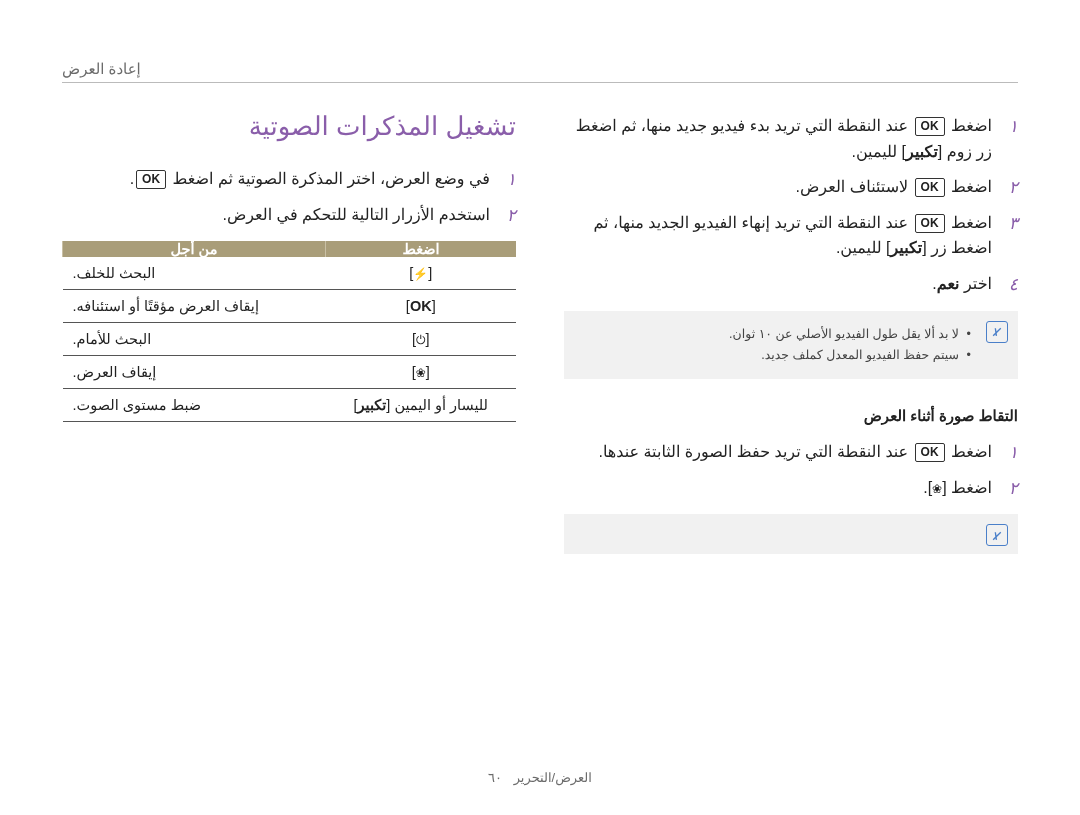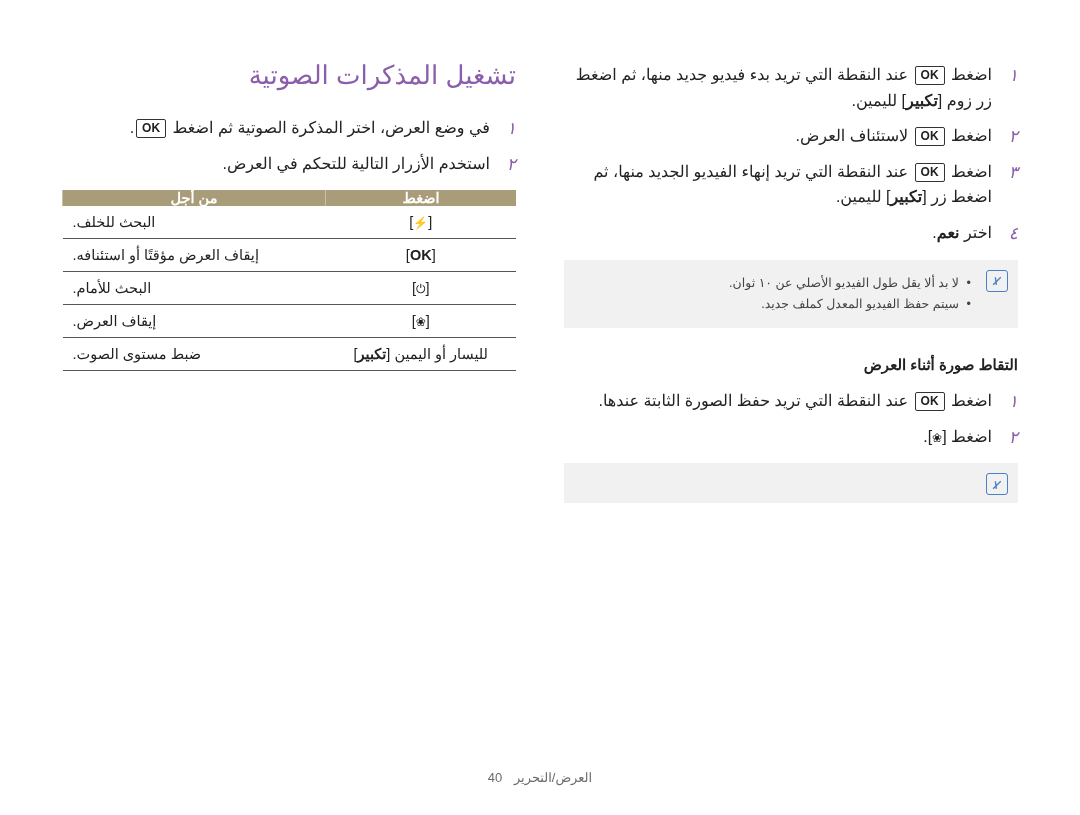--- a/index.html
+++ b/index.html
@@ -181,20 +181,21 @@
     text-align:center;
     font-size:13px;
     color:#6b6b6b;
   }
   .footer .pn{margin-right:8px;}
 </style>
 </head>
 <body>
 
 <div class="page">
+  <div class="header-line">إعادة العرض</div>
 
   <div class="cols">
 
     <div class="col col-right">
       <ol class="num">
         <li>اضغط <span class="btn wide">OK</span> عند النقطة التي تريد بدء فيديو جديد منها، ثم اضغط زر زوم [<b>تكبير</b>] لليمين.</li>
         <li>اضغط <span class="btn wide">OK</span> لاستئناف العرض.</li>
         <li>اضغط <span class="btn wide">OK</span> عند النقطة التي تريد إنهاء الفيديو الجديد منها، ثم اضغط زر [<b>تكبير</b>] لليمين.</li>
         <li>اختر <b>نعم</b>.</li>
       </ol>
@@ -262,14 +263,14 @@
             <td><span class="t">ضبط مستوى الصوت.</span></td>
           </tr>
         </tbody>
       </table>
     </div>
   </div>
 </div>
 
 <div class="footer">
   <span>العرض/التحرير</span>
-  <span class="pn">40</span>
+  <span class="pn">٦٠</span>
 </div>
 
 </body></html>

